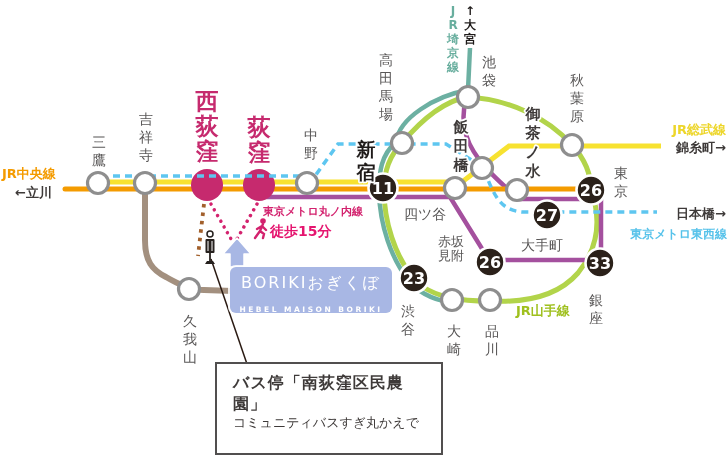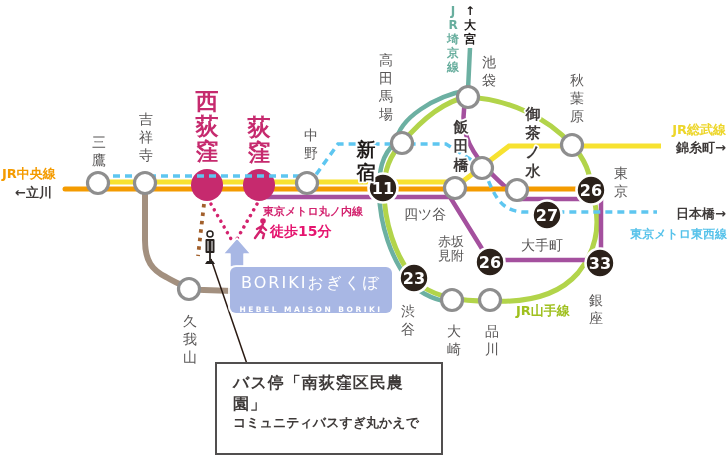--- a/index.html
+++ b/index.html
@@ -6,21 +6,21 @@
   .stage{position:relative;width:727px;height:459px;background:#ffffff;overflow:hidden;
          font-family:"DejaVu Sans","Liberation Sans",sans-serif;}
   #map-svg{position:absolute;left:0;top:0;}
   .boriki{position:absolute;left:230px;top:267px;width:162px;height:46px;background:#a8b7e4;
           border-radius:6px;color:#fff;text-align:center;box-shadow:0 0 0 2px rgba(255,255,255,.85);}
   .boriki .b1{font-size:16px;letter-spacing:2px;margin-top:6px;font-weight:500;}
   .boriki .b2{font-size:7.5px;letter-spacing:2.5px;font-weight:bold;margin-top:11px;}
   .businfo{position:absolute;left:215px;top:362px;width:228px;height:93px;background:#fff;
            border:2.5px solid #514f4f;box-sizing:border-box;padding:9px 6px 0 16px;color:#3e3a39;}
   .businfo .bi-title{font-size:16px;font-weight:bold;letter-spacing:1px;}
-  .businfo .bi-line{font-size:13px;line-height:16.5px;font-weight:bold;}
+  .businfo .bi-line{font-size:13px;line-height:16.5px;}
   .businfo .bi-line:first-of-type{margin-top:6px;}
   .maptitle{position:absolute;left:609px;top:345px;font-size:19px;font-weight:bold;
             color:#8f9090;letter-spacing:4px;white-space:nowrap;}
 </style>
 </head>
 <body>
 
 <div class="stage">
   <svg id="map-svg" width="727" height="459" viewBox="0 0 727 459">
       <path d="M467,97 C508,99 547,117 572,145 C583,157 591,172 591,190 C601,218 599,247 578,273 C558,296 527,303 490,301 C476,301 464,301 452,298 C437,295 423,290 413,278 C395,255 384,222 384,190 C384,172 390,155 402,143 C418,124 440,102 467,97" fill="none" stroke="#b2d44a" stroke-width="5" stroke-dasharray="none" stroke-linecap="butt"></path>

